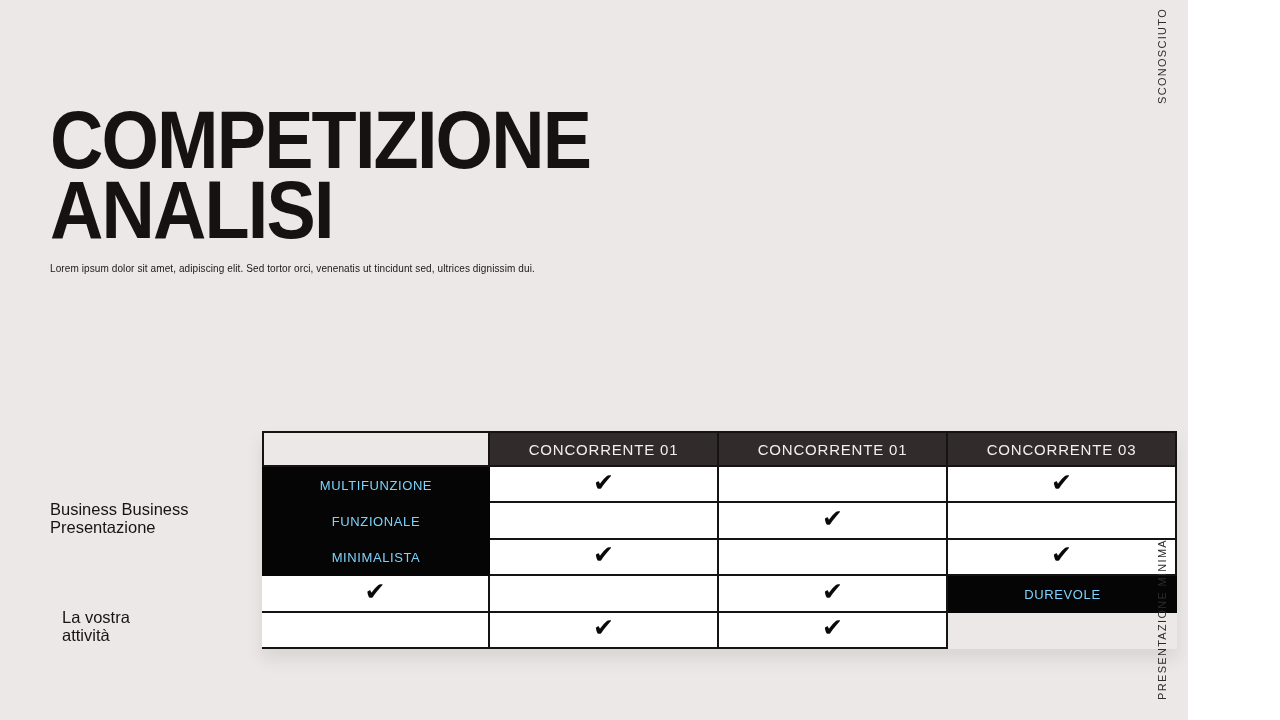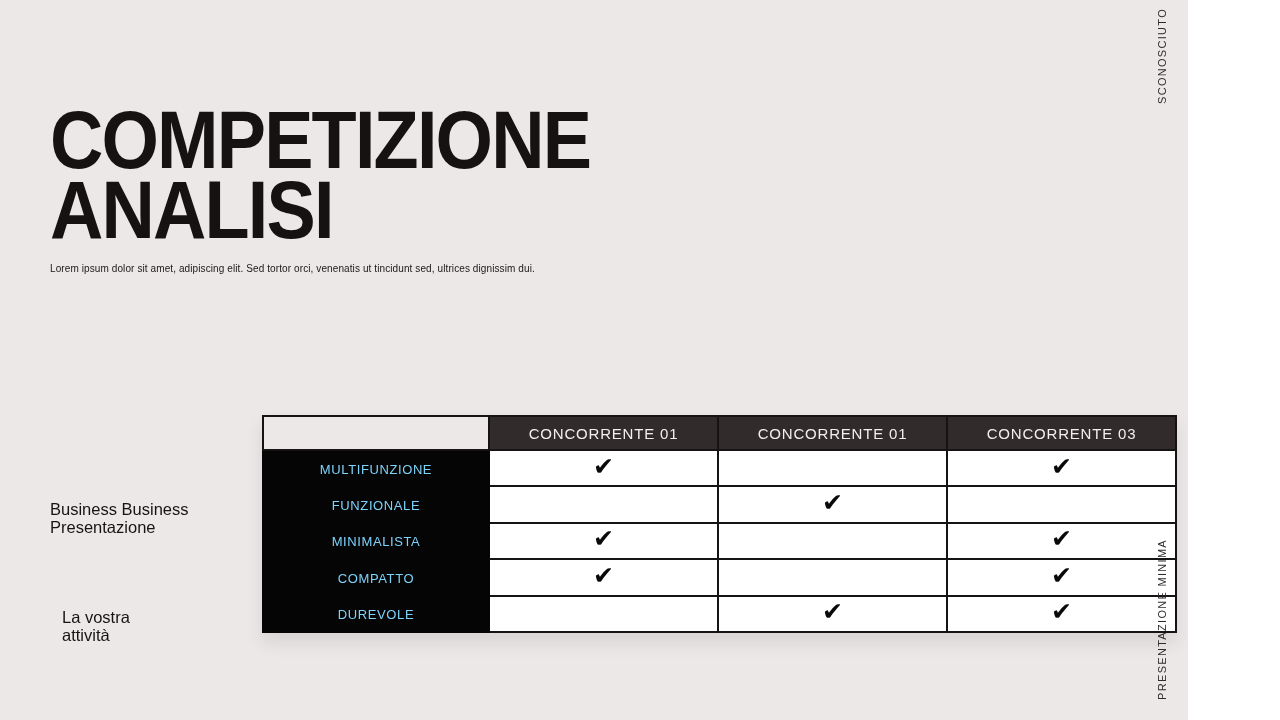--- a/index.html
+++ b/index.html
@@ -59,21 +59,21 @@
     position: absolute; left: 50px;
     font-size: 16.5px; line-height: 1.12;
     color: #171514;
   }
   .caption.brand { top: 500px; }
   .caption.activity { top: 608px; margin-left: 12px; }
   .caption span { display: block; }
 
   
   .comp-table {
-    position: absolute; left: 262px; top: 415px;
+    position: absolute; left: 262px; top: 431px;
     width: 915px; height: 218px;
     display: grid;
     grid-template-columns: 228px 229px 229px 229px;
     grid-template-rows: 36px repeat(5, 36.4px);
     box-shadow: 0 10px 16px rgba(60, 50, 45, 0.10);
   }
   .comp-table > div {
     display: flex; align-items: center; justify-content: center;
   }
   .corner {
@@ -147,21 +147,20 @@
       </div>
       <div class="cell"></div>
       <div class="rowlabel">MINIMALISTA</div>
       <div class="cell">
         <span class="check">✔</span>
       </div>
       <div class="cell"></div>
       <div class="cell">
         <span class="check">✔</span>
       </div>
-      <div class="rowlabel">COMPATTO</div>
       <div class="cell">
         <span class="check">✔</span>
       </div>
       <div class="cell"></div>
       <div class="cell">
         <span class="check">✔</span>
       </div>
       <div class="rowlabel">DUREVOLE</div>
       <div class="cell"></div>
       <div class="cell">

